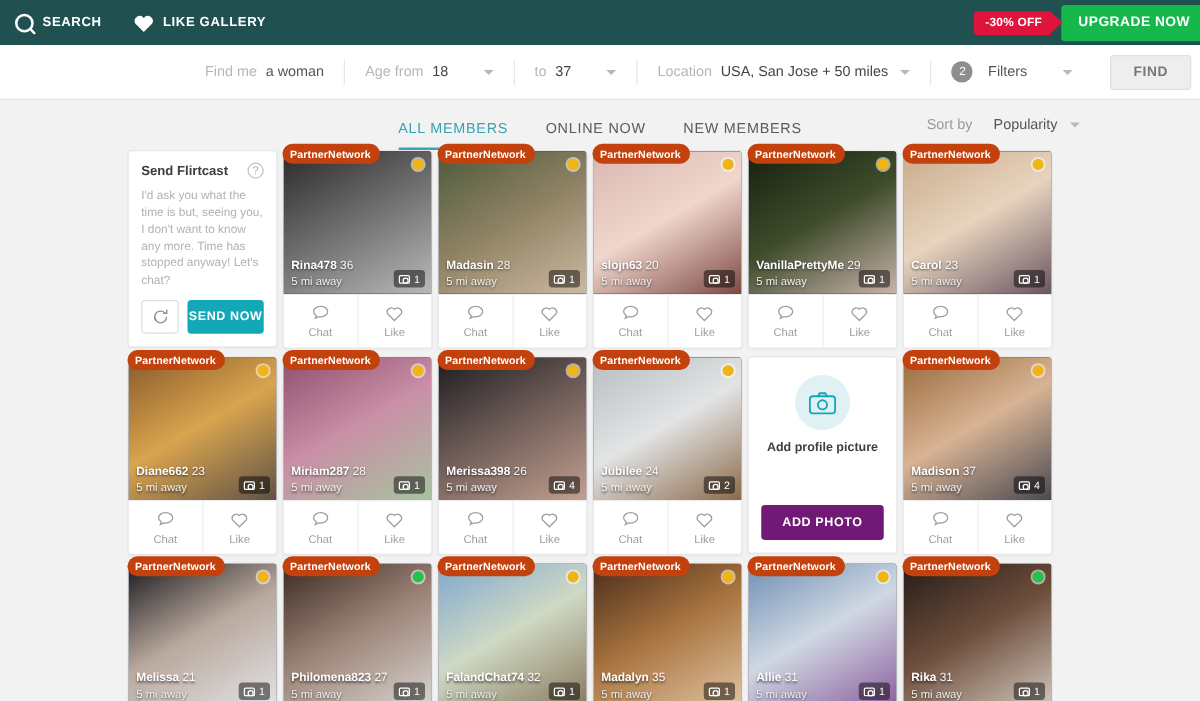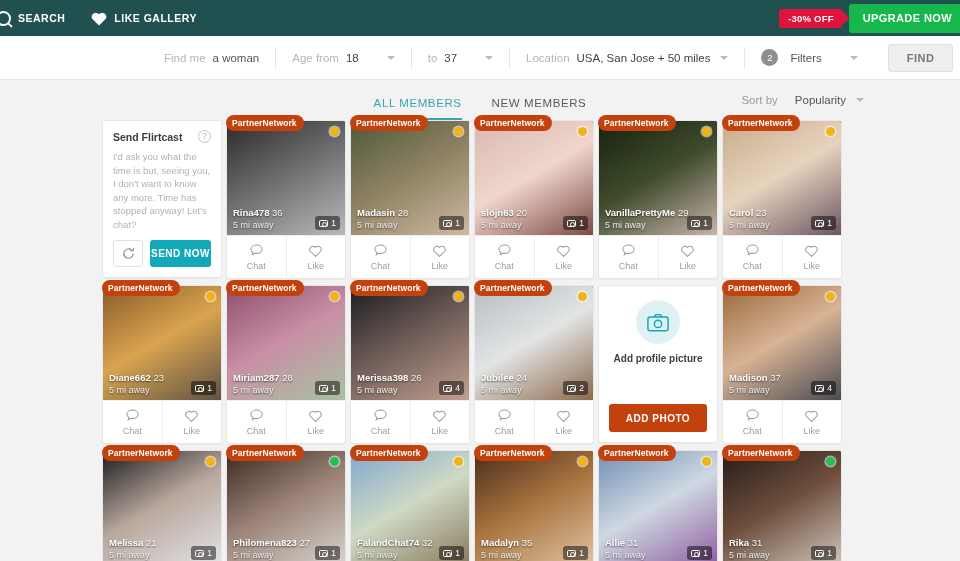--- a/index.html
+++ b/index.html
@@ -10,21 +10,21 @@
     font-family: "Liberation Sans", sans-serif;
     -webkit-font-smoothing: antialiased;
   }
 
   
   .topbar {
     height: 36px;
     background: #205050;
     display: flex;
     align-items: center;
-    padding-left: 0px;
+    padding-left: 16px;
     position: relative;
   }
   .topnav { display: flex; align-items: center; gap: 18px; margin-left: -8px; }
   .topnav-item {
     display: flex; align-items: center; gap: 7px;
     color: #ffffff;
     font-size: 10.5px;
     font-weight: bold;
     letter-spacing: .5px;
     cursor: pointer;
@@ -337,21 +337,21 @@
     border-radius: 50%;
     background: #dff1f3;
     display: flex; align-items: center; justify-content: center;
     margin-bottom: 9px;
   }
   .ap-title { font-size: 10px; color: #3f3f3f; font-weight: bold; }
   .ap-sub { font-size: 9px; color: #a9a9a9; line-height: 12px; margin-top: 4px; }
   .addphoto-btn {
     margin-top: auto;
     width: 100%;
-    background: #c2410c;
+    background: #701a75;
     color: #fff;
     border: none;
     border-radius: 3px;
     height: 28px;
     font-size: 10px;
     font-weight: bold;
     letter-spacing: .5px;
     cursor: pointer;
   }
 </style>
@@ -407,20 +407,21 @@
     <span class="filters-badge">2</span>
     <span class="sb-value">Filters</span>
     <span class="caret wide"></span>
   </div>
   <button class="find-btn">FIND</button>
 </div>
 
 <div class="tabsrow">
   <div class="tabs">
     <div class="tab active">ALL MEMBERS</div>
+    <div class="tab">ONLINE NOW</div>
     <div class="tab">NEW MEMBERS</div>
   </div>
   <div class="sortby">
     <span class="lbl">Sort by</span>
     <span class="val">Popularity</span>
     <span class="caret"></span>
   </div>
 </div>
 
 <div class="grid" id="grid">

